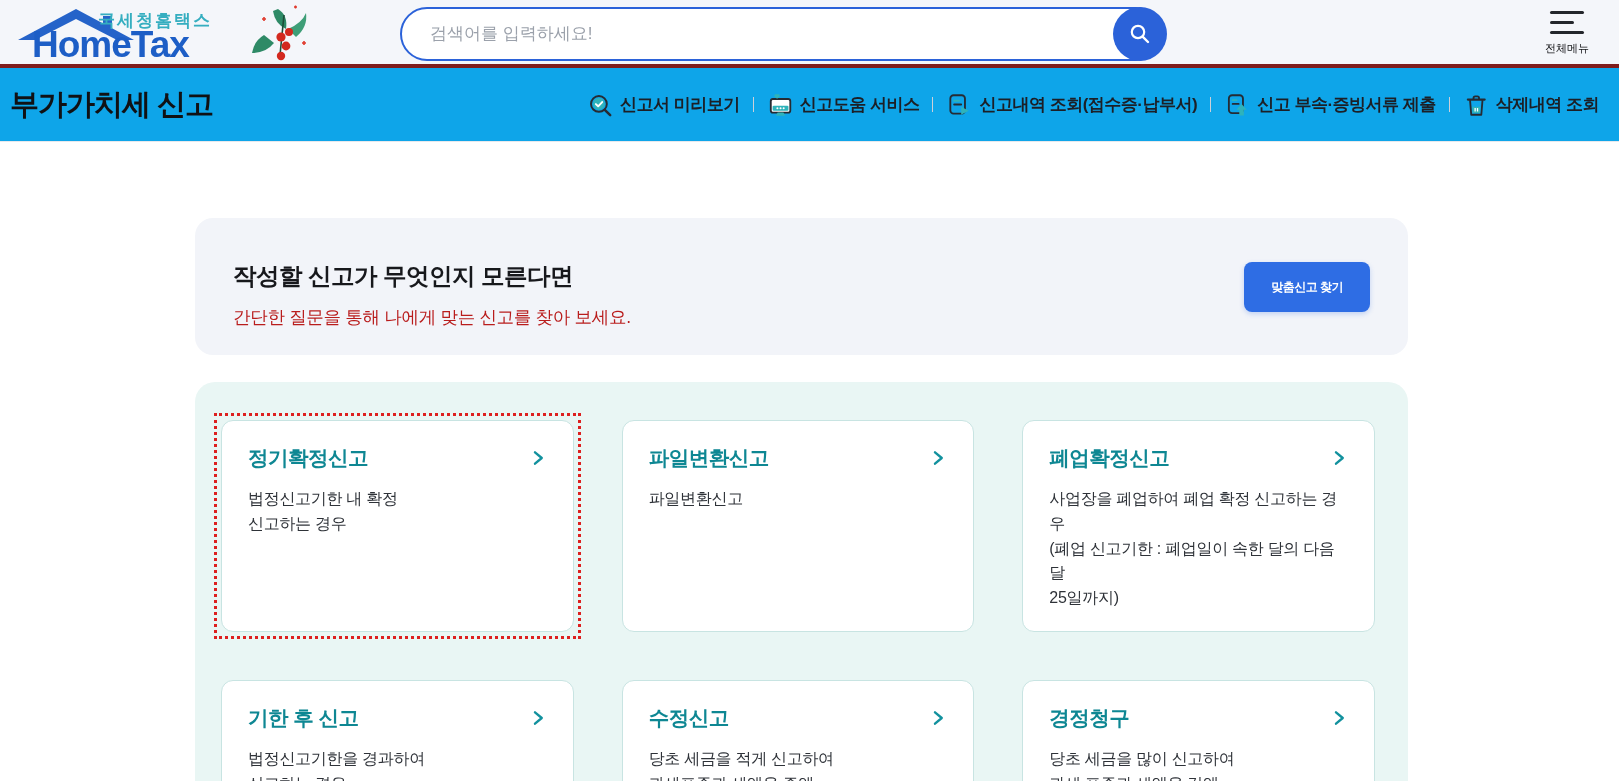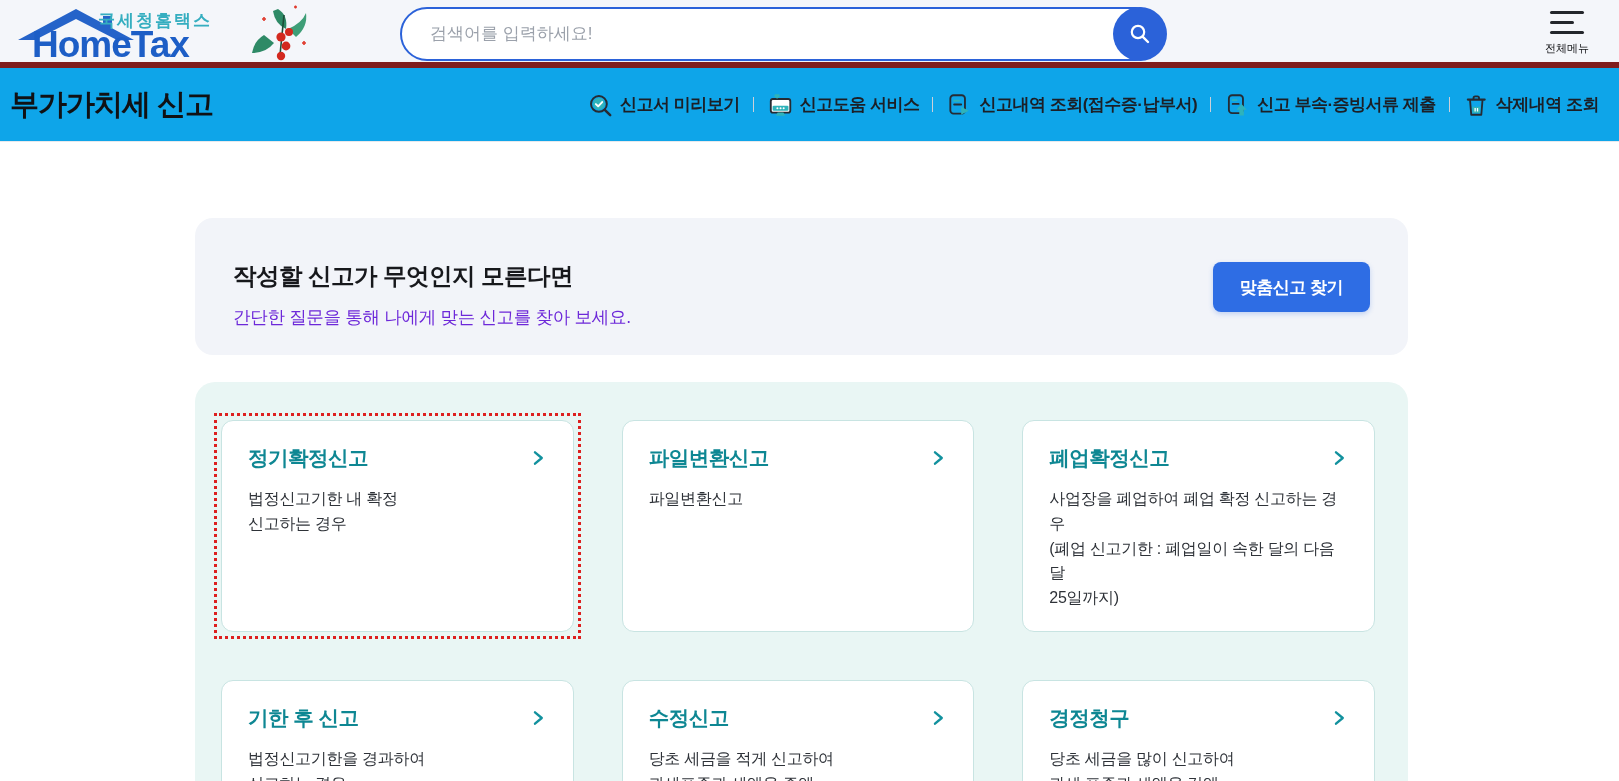--- a/index.html
+++ b/index.html
@@ -1,20 +1,20 @@
 <!DOCTYPE html>
 <html><head>
 <meta charset="utf-8">
 <style>
   * { margin: 0; padding: 0; box-sizing: border-box; }
   html, body { width: 1619px; height: 781px; overflow: hidden; background: #fff;
     font-family: "Liberation Sans", sans-serif; }
 
   
-  .top-header { position: relative; height: 68px; background: #f4f6fa; border-bottom: 6px solid #7f1d1d; }
+  .top-header { position: relative; height: 68px; background: #f4f6fa; border-bottom: 4px solid #7f1d1d; }
   .logo-wrap { position: absolute; left: 10px; top: 4px; display: flex; align-items: center; cursor: pointer; }
 
   
   .search-wrap { position: absolute; left: 400px; top: 7px; width: 763px; height: 54px; }
   .search-input { width: 100%; height: 54px; border: 2px solid #2b62d9; border-radius: 28px;
     padding: 0 64px 0 28px; font-size: 17px; color: #333; background: #fff; outline: none;
     font-family: Liberation Sans, sans-serif; }
   .search-input::placeholder { color: #9ba1ab; }
   .search-btn { position: absolute; right: -4px; top: 0; width: 54px; height: 54px; border: none;
     border-radius: 50%; background: #2b62d9; cursor: pointer; display: flex; align-items: center; justify-content: center; }
@@ -32,23 +32,23 @@
   .page-title { font-size: 29px; font-weight: bold; color: #101114; letter-spacing: -1px; }
   .toolbar { margin-left: auto; display: flex; align-items: center; gap: 13px; }
   .tool-item { display: flex; align-items: center; gap: 7px; font-size: 17px; font-weight: 700;
     color: #1c1f26; cursor: pointer; letter-spacing: -0.5px; white-space: nowrap; }
   .tool-sep { width: 1px; height: 15px; background: #ccd0d8; }
 
   
   .banner { position: relative; margin: 76px 0 0 195px; width: 1213px; height: 137px;
     background: #f2f4f9; border-radius: 18px; padding: 42px 40px 0 38px; }
   .banner-title { font-size: 23.5px; font-weight: bold; color: #17181c; letter-spacing: -0.5px; }
-  .banner-sub { margin-top: 13px; font-size: 17.5px; color: #6d28d9; letter-spacing: -0.3px; }
+  .banner-sub { margin-top: 13px; font-size: 17.5px; color: #b91c1c; letter-spacing: -0.3px; }
   .banner-btns { position: absolute; right: 38px; top: 44px; display: flex; gap: 18px; }
-  .blue-btn { background: #2e6de4; color: #fff; font-weight: bold; font-size: 17px; border: none;
+  .blue-btn { background: #2e6de4; color: #fff; font-weight: bold; font-size: 12px; border: none;
     height: 50px; padding: 0 27px; border-radius: 8px; cursor: pointer; letter-spacing: -0.5px;
     font-family: "Liberation Sans", sans-serif; box-shadow: 0 2px 5px rgba(46,109,228,0.25); }
 
   
   .cards-section { margin: 27px 0 0 195px; width: 1213px; background: #e9f6f4; border-radius: 20px;
     padding: 38px 33px 32px 26px; }
   .cards-grid { display: grid; grid-template-columns: repeat(3, 1fr); column-gap: 23px; row-gap: 26px; gap: 48px; }
   .card { position: relative; background: #fff; border: 1px solid #c8e4e2; border-radius: 12px;
     padding: 23px 26px 20px; min-height: 151px; cursor: pointer; }
   .card-head { display: flex; justify-content: space-between; align-items: center; }

